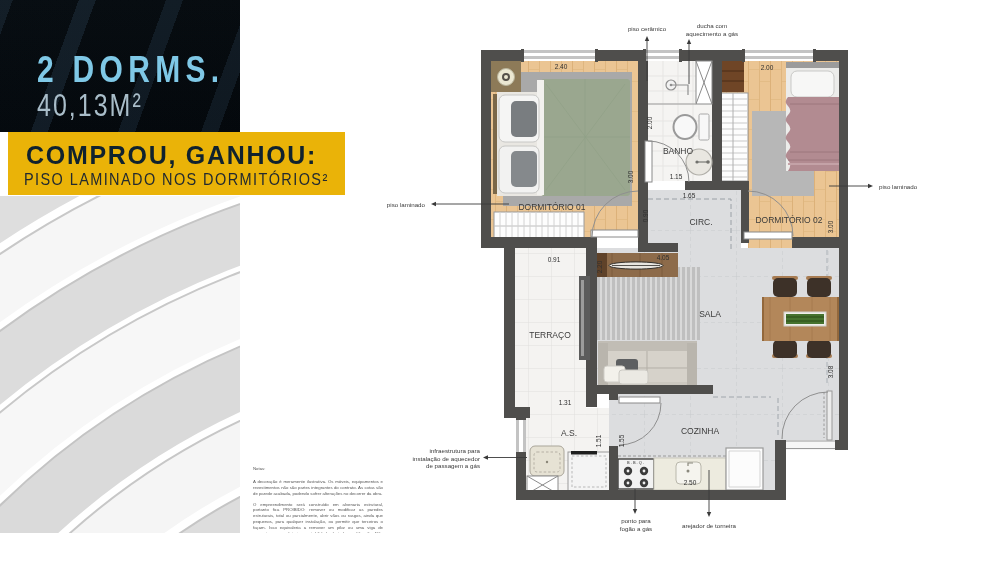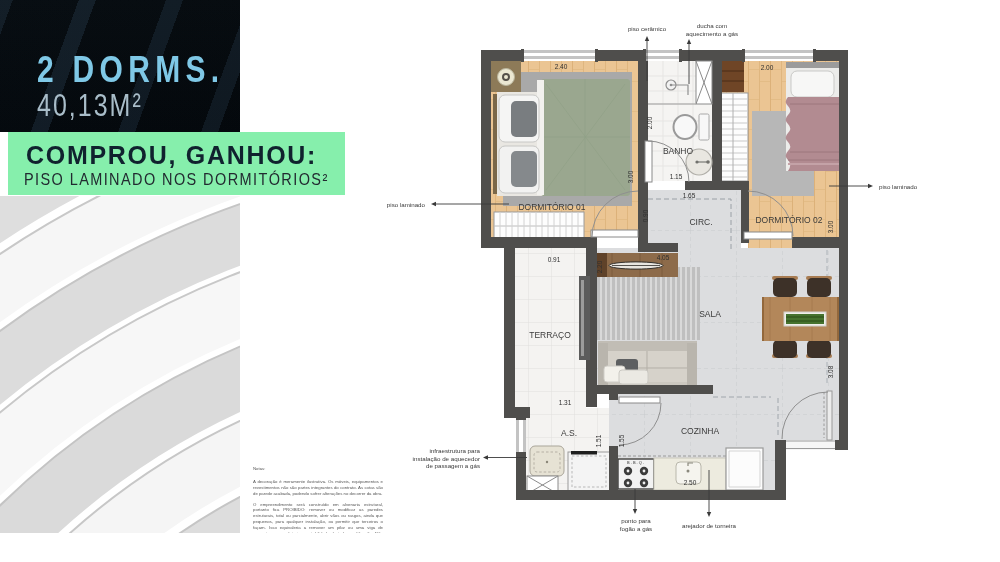--- a/index.html
+++ b/index.html
@@ -8,21 +8,21 @@
   .abs{position:absolute;}
   #photo{left:0;top:0;width:240px;height:132px;
     background:
       linear-gradient(110deg, rgba(70,105,135,0.20) 0 12px, rgba(20,40,55,0.06) 12px 74px,
         rgba(66,100,130,0.22) 74px 90px, rgba(15,30,42,0.05) 90px 156px,
         rgba(62,96,126,0.20) 156px 172px, rgba(12,26,36,0.04) 172px 234px,
         rgba(66,100,130,0.18) 234px 250px, rgba(10,22,32,0.03) 250px 330px),
       linear-gradient(#070c10,#04080c);}
   #t1{left:37px;top:49px;color:#7fc8e6;font-size:30px;font-weight:bold;letter-spacing:5.3px;transform:scaleY(1.22);transform-origin:left top;}
   #t2{left:37px;top:87px;color:#a9bdc9;font-size:25px;font-weight:normal;letter-spacing:2px;transform:scaleY(1.28);transform-origin:left top;}
-  #cyan{left:8px;top:132px;width:337px;height:63px;background:#86efac;}
+  #cyan{left:8px;top:132px;width:337px;height:63px;background:#eab308;}
   #c1{left:18px;top:8px;color:#10222e;font-size:25px;font-weight:bold;letter-spacing:1.7px;transform:scaleY(1.05);transform-origin:left top;}
   #c2{left:16px;top:38px;color:#222a30;font-size:14.5px;font-weight:normal;letter-spacing:1.4px;transform:scaleY(1.12);transform-origin:left top;}
   #notes{left:253px;top:466px;width:130px;color:#555555;font-size:4.3px;line-height:1.37;text-align:justify;}
   #notes p{margin:0 0 5px 0;}
   svg text{font-family:"Liberation Sans",sans-serif;}
 </style>
 </head>
 <body>
 <div id="page">
   <div id="photo" class="abs"></div>

